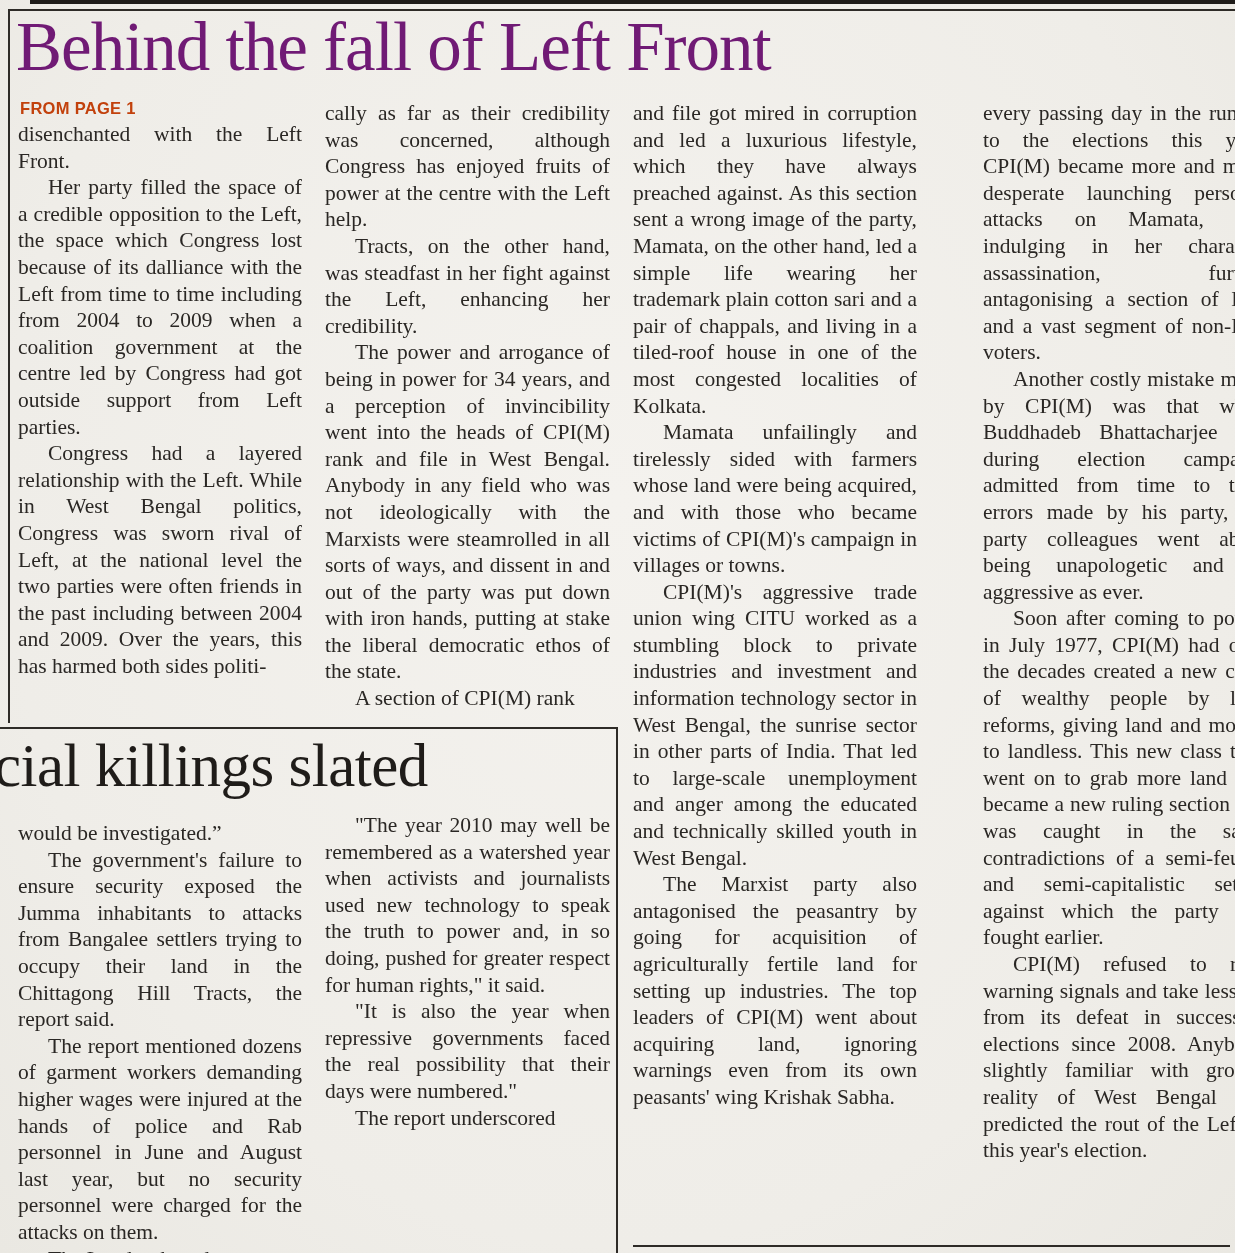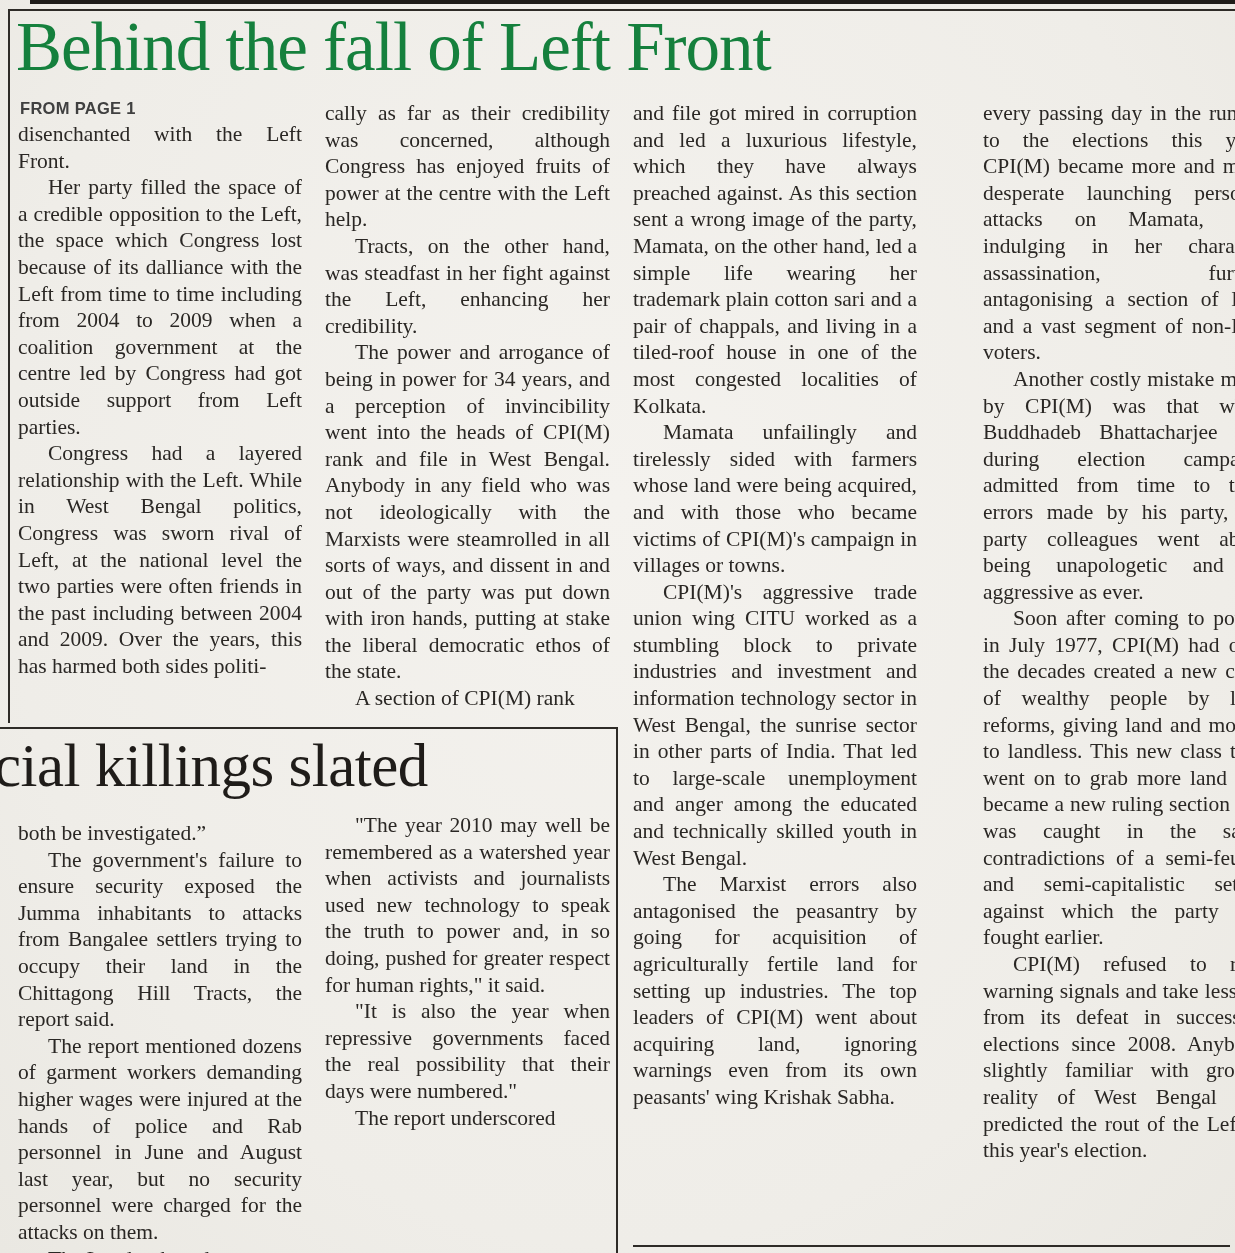--- a/index.html
+++ b/index.html
@@ -15,31 +15,31 @@
   .rule-top-outer { left:30px; top:0; width:1205px; height:4px; background:#1f1c19; }
   .rule-top { left:8px; top:9px; width:1227px; height:2px; }
   .rule-left { left:8px; top:9px; width:2px; height:714px; }
   .rule-a2-top { left:0; top:727px; width:618px; height:2px; }
   .rule-a2-right { left:616px; top:727px; width:2px; height:526px; }
   .rule-bottom { left:633px; top:1245px; width:597px; height:2px; }
 
   .headline1 {
     position:absolute; left:16px; top:8px;
     font-size:69px; font-weight:400; letter-spacing:-1px;
-    color:#15803d; white-space:nowrap;text-align:center;
+    color:#701a75; white-space:nowrap;text-align:center;
   }
   .headline2 {
     position:absolute; left:-6px; top:731px;
     font-size:61px; font-weight:400; letter-spacing:-0.5px;
     color:#1f1c19; white-space:nowrap;
   }
   .kicker {
     position:absolute; left:20px; top:99px;
     font-family:"Liberation Sans", sans-serif; font-weight:700;
-    font-size:16.5px; letter-spacing:0.3px; color:#404040;
+    font-size:16.5px; letter-spacing:0.3px; color:#c2410c;
   }
   .col {
     position:absolute; text-align:justify;
     font-size:21.5px; line-height:26.6px;
     color:#2a2724; overflow:hidden;
   }
   .col p { margin:0; text-indent:30px; }
   .col p.cont { text-indent:0; }
 
   .a1c1 { left:18px;  top:121px; width:284px; height:596px; }
@@ -67,36 +67,36 @@
 <div class="col a1c2">
     <p class="cont">cally as far as their credibility was concerned, although Congress has enjoyed fruits of power at the centre with the Left help.</p>
     <p class="">Tracts, on the other hand, was steadfast in her fight against the Left, enhancing her credibility.</p>
     <p class="">The power and arrogance of being in power for 34 years, and a perception of invincibility went into the heads of CPI(M) rank and file in West Bengal. Anybody in any field who was not ideologically with the Marxists were steamrolled in all sorts of ways, and dissent in and out of the party was put down with iron hands, putting at stake the liberal democratic ethos of the state.</p>
     <p class="">A section of CPI(M) rank</p>
   </div>
 <div class="col a1c3">
     <p class="cont">and file got mired in corruption and led a luxurious lifestyle, which they have always preached against. As this section sent a wrong image of the party, Mamata, on the other hand, led a simple life wearing her trademark plain cotton sari and a pair of chappals, and living in a tiled-roof house in one of the most congested localities of Kolkata.</p>
     <p class="">Mamata unfailingly and tirelessly sided with farmers whose land were being acquired, and with those who became victims of CPI(M)'s campaign in villages or towns.</p>
     <p class="">CPI(M)'s aggressive trade union wing CITU worked as a stumbling block to private industries and investment and information technology sector in West Bengal, the sunrise sector in other parts of India. That led to large-scale unemployment and anger among the educated and technically skilled youth in West Bengal.</p>
-    <p class="">The Marxist errors also antagonised the peasantry by going for acquisition of agriculturally fertile land for setting up industries. The top leaders of CPI(M) went about acquiring land, ignoring warnings even from its own peasants' wing Krishak Sabha.</p>
+    <p class="">The Marxist party also antagonised the peasantry by going for acquisition of agriculturally fertile land for setting up industries. The top leaders of CPI(M) went about acquiring land, ignoring warnings even from its own peasants' wing Krishak Sabha.</p>
   </div>
 <div class="col a1c4">
     <p class="cont">every passing day in the run up to the elections this year, CPI(M) became more and more desperate launching personal attacks on Mamata, and indulging in her character assassination, further antagonising a section of Left and a vast segment of non-Left voters.</p>
     <p class="">Another costly mistake made by CPI(M) was that while Buddhadeb Bhattacharjee had during election campaign admitted from time to time errors made by his party, his party colleagues went about being unapologetic and as aggressive as ever.</p>
     <p class="">Soon after coming to power in July 1977, CPI(M) had over the decades created a new class of wealthy people by land reforms, giving land and money to landless. This new class then went on to grab more land and became a new ruling section and was caught in the same contradictions of a semi-feudal and semi-capitalistic set-up against which the party had fought earlier.</p>
     <p class="">CPI(M) refused to read warning signals and take lessons from its defeat in successive elections since 2008. Anybody slightly familiar with ground reality of West Bengal had predicted the rout of the Left in this year's election.</p>
   </div>
 
 <div class="rule rule-a2-top"></div>
 <div class="rule rule-a2-right"></div>
 
 <h2 class="headline2">cial killings slated</h2>
 
 <div class="col a2c1">
-    <p class="cont">both be investigated.”</p>
+    <p class="cont">would be investigated.”</p>
     <p class="">The government's failure to ensure security exposed the Jumma inhabitants to attacks from Bangalee settlers trying to occupy their land in the Chittagong Hill Tracts, the report said.</p>
     <p class="">The report mentioned dozens of garment workers demanding higher wages were injured at the hands of police and Rab personnel in June and August last year, but no security personnel were charged for the attacks on them.</p>
     <p class="">The London-based</p>
   </div>
 <div class="col a2c2">
     <p class="">"The year 2010 may well be remembered as a watershed year when activists and journalists used new technology to speak the truth to power and, in so doing, pushed for greater respect for human rights," it said.</p>
     <p class="">"It is also the year when repressive governments faced the real possibility that their days were numbered."</p>
     <p class="">The report underscored</p>
   </div>
 

